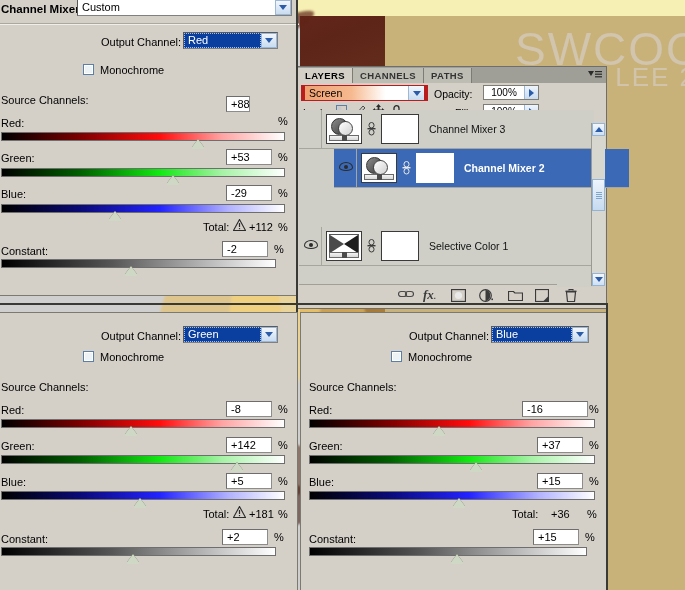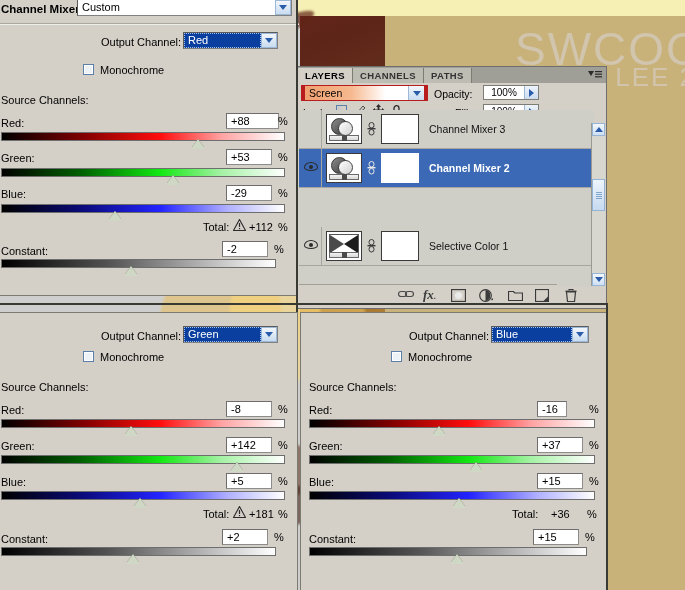--- a/index.html
+++ b/index.html
@@ -143,21 +143,21 @@
     background:linear-gradient(#eef4fb,#cadbef);border-left:1px solid #9db8d6;}
   .op-field .oarrow i{width:0;height:0;border-top:4px solid transparent;border-bottom:4px solid transparent;border-left:5px solid #2a5caa;}
 
   #lay-lockrow{position:absolute;left:0;top:36px;width:100%;height:19px;}
   .lockicon{position:absolute;font-size:11px;color:#3a3a3a;}
 
   #lay-list{position:absolute;left:1px;top:56px;width:295px;height:163px;
             background:#cfcfc8;border-top:1px solid #8d8d85;}
   .lrow{position:absolute;left:0;width:295px;height:39px;
         border-bottom:1px solid #a6a69e;box-sizing:border-box;background:#cfcfc8;text-decoration:underline;}
-  .lrow.sel{background:#3b69b5;}
+  .lrow.sel{background:#3b69b5;margin-left:35px;}
   .lrow .eye{position:absolute;left:5px;top:13px;width:14px;height:11px;}
   .eye-o{width:14px;height:9px;border:1.4px solid #2b2b2b;border-radius:50% 50% 50% 50%/60% 60% 40% 40%;position:relative;box-sizing:border-box;}
   .eye-o::after{content:"";position:absolute;left:4.3px;top:1.6px;width:4px;height:4px;background:#2b2b2b;border-radius:50%;}
   .lrow .eyecell{position:absolute;left:0;top:0;width:22px;height:38px;border-right:1px solid #a6a69e;}
   .lthumb{position:absolute;left:27px;top:4px;width:36px;height:30px;
           border:1px solid #3a3a3a;box-sizing:border-box;background:#fff;overflow:hidden;}
   .lthumb .adjbar{position:absolute;left:2px;bottom:2px;width:30px;height:6px;
       background:linear-gradient(#f3f3f3,#d8d8d8);border:1px solid #6a6a6a;box-sizing:border-box;}
   .lthumb .adjbar::after{content:"";position:absolute;left:12px;top:-1px;width:5px;height:6px;background:#4a4a4a;}
   .mixball{position:absolute;left:4px;top:3px;width:26px;height:18px;}
@@ -245,21 +245,21 @@
   </div>
 
   <div class="cbox" style="left:90px;top:71px;">
       <div class="cbox-in"></div>
     </div>
   <div class="row-lbl" style="left:107px;top:71px;">Monochrome</div>
 
   <div class="row-lbl" style="left:8px;top:101px;">Source Channels:</div>
 
   <div class="row-lbl" style="left:8px;top:124px;">Red:</div>
-  <div class="numf" style="left:233px;top:120px;width:53px;">+88</div>
+  <div class="numf" style="left:233px;top:103px;width:24px;">+88</div>
   <div class="pct" style="left:285px;top:122px;">%</div>
   <div class="track red" style="left:8px;top:139px;width:284px;"></div>
   <div class="thumb" style="left:199px;top:146px;"></div>
 
   <div class="row-lbl" style="left:8px;top:159px;">Green:</div>
   <div class="numf" style="left:233px;top:156px;width:46px;">+53</div>
   <div class="pct" style="left:285px;top:158px;">%</div>
   <div class="track green" style="left:8px;top:175px;width:284px;"></div>
   <div class="thumb" style="left:174px;top:182px;"></div>
 
@@ -347,21 +347,21 @@
   </div>
 
   <div class="cbox" style="left:90px;top:38px;">
       <div class="cbox-in"></div>
     </div>
   <div class="row-lbl" style="left:107px;top:38px;">Monochrome</div>
 
   <div class="row-lbl" style="left:8px;top:68px;">Source Channels:</div>
 
   <div class="row-lbl" style="left:8px;top:91px;">Red:</div>
-  <div class="numf" style="left:236px;top:88px;width:30px;">-16</div>
+  <div class="numf" style="left:221px;top:88px;width:66px;">-16</div>
   <div class="pct" style="left:288px;top:90px;">%</div>
   <div class="track red" style="left:8px;top:106px;width:286px;"></div>
   <div class="thumb" style="left:132px;top:113px;"></div>
 
   <div class="row-lbl" style="left:8px;top:127px;">Green:</div>
   <div class="numf" style="left:236px;top:124px;width:46px;">+37</div>
   <div class="pct" style="left:288px;top:126px;">%</div>
   <div class="track green" style="left:8px;top:142px;width:286px;"></div>
   <div class="thumb" style="left:169px;top:149px;"></div>
 

